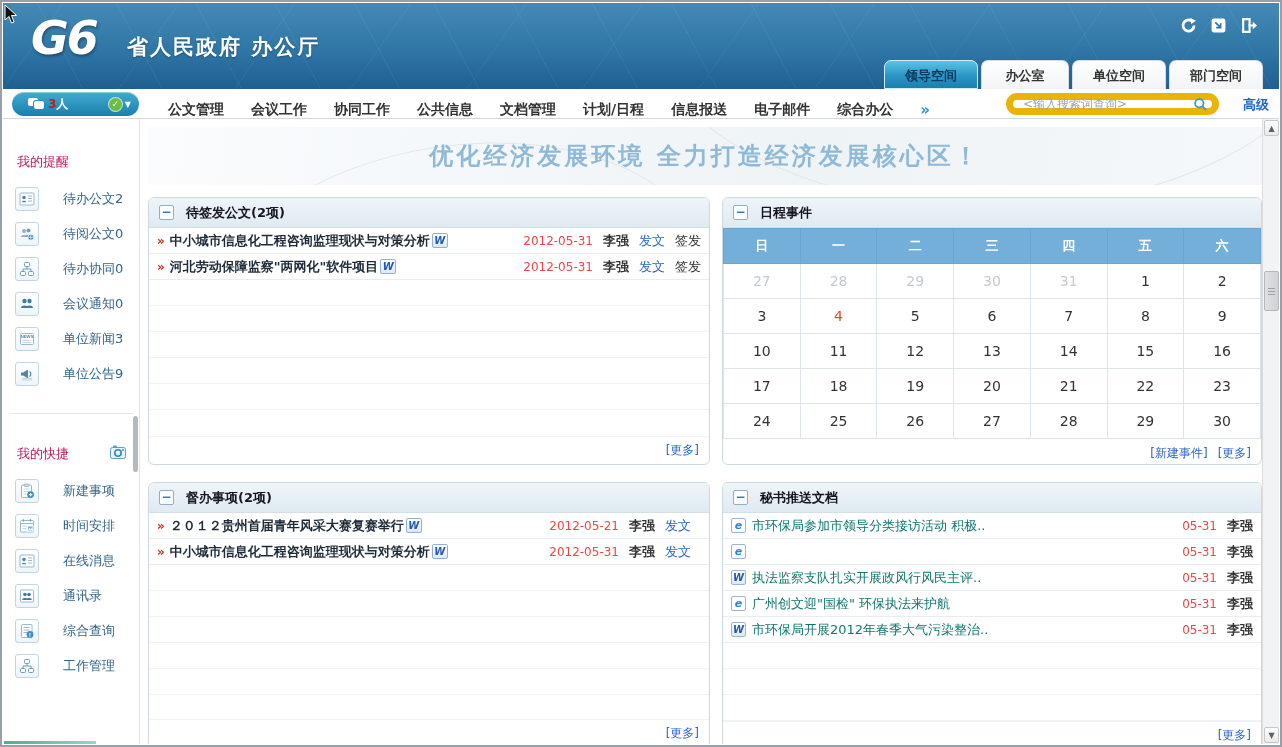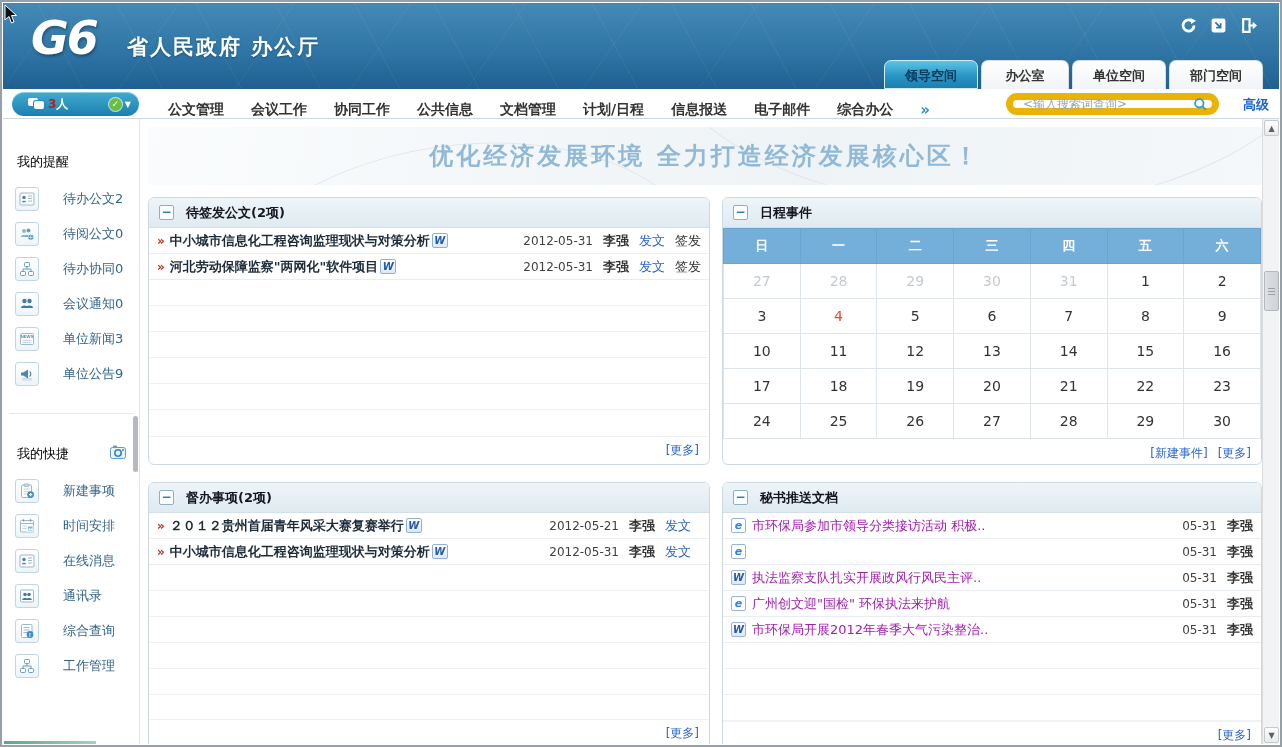--- a/index.html
+++ b/index.html
@@ -62,21 +62,21 @@
     border-radius:11px; background:#fff; display:flex; align-items:center; padding:0 4px 0 10px;
   }
   .searchbox input { border:none; outline:none; flex:1; font-size:12px; color:#444; background:transparent;
                      font-family:"DejaVu Sans","Liberation Sans",sans-serif;}
   .searchbox input::placeholder { color:#9aa4ac; }
   .adv-link { position:absolute; right:10px; top:7px; font-size:13px; font-weight:bold; color:#1f66cc; cursor:pointer; }
   
   .bodyarea { position:absolute; left:1px; right:1px; top:117px; bottom:1px; background:#fff; overflow:hidden; }
   
   .sidebar { position:absolute; left:0; top:0; bottom:0; width:137px; border-right:1px solid #dfe6ea; }
-  .side-title { margin:34px 0 10px 14px; font-size:13px; color:#000000; display:flex; align-items:center; }
+  .side-title { margin:34px 0 10px 14px; font-size:13px; color:#be185d; display:flex; align-items:center; }
   .side-title.second { margin-top:30px; }
   .side-sep { border-top:1px solid #e4e9ed; margin:22px 6px 0 6px; }
   .side-item { display:flex; align-items:center; gap:24px; padding:5px 0 5px 12px; cursor:pointer; height:35px;}
   .sicon { width:24px; height:24px; border:1px solid #c2d6e2; border-radius:3px;
            background:linear-gradient(#ffffff,#edf4f8); display:flex; align-items:center; justify-content:center; flex:0 0 24px;}
   .side-label { font-size:13px; color:#33658a; }
   .customize { margin-left:auto; margin-right:12px; cursor:pointer; }
   .splitter { position:absolute; left:130px; top:297px; width:5px; height:56px; background:#b6babe; border-radius:3px; cursor:col-resize;}
   
   .main { position:absolute; left:138px; right:17px; top:0; bottom:0; padding-left:7px; }
@@ -106,40 +106,40 @@
   .doc-row { height:26px; flex:0 0 26px; display:flex; align-items:center; padding:0 8px;
              border-bottom:1px solid #e8edf1; }
   .doc-row.empty { border-bottom:1px solid #eef2f5; }
   .r-arrow { color:#c03320; font-weight:bold; font-size:12px; margin-right:5px; }
   .r-title { font-size:13px; font-weight:bold; color:#1d2b38; white-space:nowrap; overflow:hidden;
              text-overflow:clip; cursor:pointer; }
   .r-fileicon { display:inline-block; width:16px; height:15px; margin-left:2px; background:linear-gradient(#ffffff,#dce9f6);
                 border:1px solid #8fb0d8; border-radius:2px; color:#2458a8; font-weight:bold; font-style:italic;
                 font-size:10px; line-height:13px; text-align:center; cursor:pointer; flex:0 0 16px;}
   .r-spacer { flex:1; }
-  .r-date { font-size:12px; color:#404040; margin:0 10px; white-space:nowrap;}
+  .r-date { font-size:12px; color:#ef4444; margin:0 10px; white-space:nowrap;}
   .r-author { font-size:13px; font-weight:bold; color:#333; margin-right:10px; white-space:nowrap;}
   .r-link { font-size:13px; color:#2b66c9; cursor:pointer; margin-right:10px; white-space:nowrap;}
   .r-action { font-size:13px; color:#333; cursor:pointer; white-space:nowrap;}
   .panel-foot { margin-top:auto; height:28px; flex:0 0 28px; display:flex; align-items:center;
                 justify-content:flex-end; gap:10px; padding:0 10px; border-top:1px solid #eef2f5;}
   .foot-link { font-size:12px; color:#2b66c9; cursor:pointer; white-space:nowrap;}
   
   .cal { width:100%; border-collapse:collapse; table-layout:fixed; }
   .cal th { background:#74afd9; color:#fff; font-size:13px; font-weight:bold; height:35px;
             border:1px solid #69a5d0; }
   .cal td { height:35px; text-align:center; font-size:14px; color:#333; border:1px solid #dde5ea; cursor:pointer;}
   .cal td.muted { color:#c4cacf; }
   .cal td.today { color:#e3492b; }
   
   .sdoc-icon { width:15px; height:15px; flex:0 0 15px; border:1px solid #9ab4d4; border-radius:2px; margin-right:6px;
                background:#fff; color:#2f86d6; font-weight:bold; font-style:italic; font-size:11px;
                line-height:13px; text-align:center; cursor:pointer;}
   .sdoc-icon.w { color:#2458a8; background:linear-gradient(#ffffff,#dce9f6); font-size:10px; }
-  .sdoc-title { font-weight:normal; color:#a21caf; }
+  .sdoc-title { font-weight:normal; color:#0f766e; }
   
   .vscroll { position:absolute; right:1px; top:117px; bottom:1px; width:17px; background:#f2f3f5;
              border-left:1px solid #dcdcdc; }
   .scroll-btn { position:absolute; left:1px; width:15px; height:16px; background:linear-gradient(#fefefe,#e8eaec);
                 border:1px solid #c6c8ca; border-radius:2px; color:#5b6168; font-size:8px;
                 text-align:center; line-height:15px; cursor:pointer;}
   .scroll-btn.up { top:1px; } .scroll-btn.down { bottom:1px; }
   .scroll-thumb { position:absolute; left:1px; top:152px; width:15px; height:40px;
                   background:linear-gradient(90deg,#dfe1e4,#cfd2d6); border:1px solid #b4b8bd; border-radius:2px; cursor:grab;}
   .scroll-thumb::after { content:""; position:absolute; left:3px; right:3px; top:16px; height:7px;

